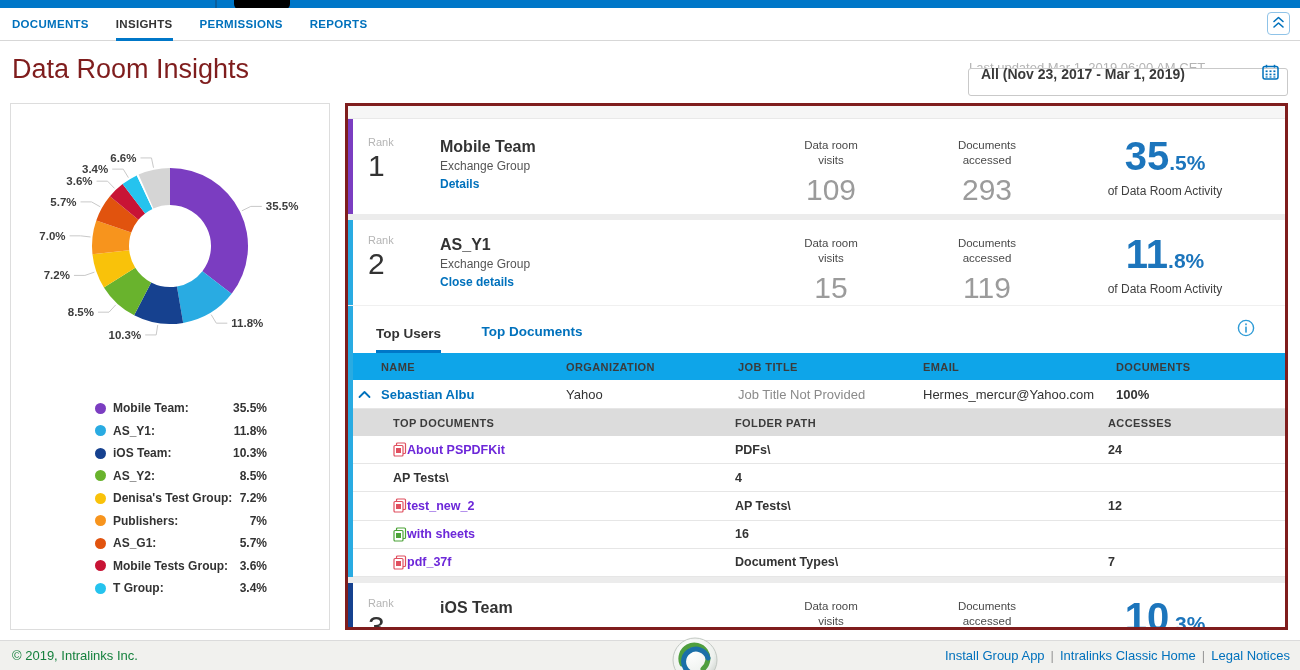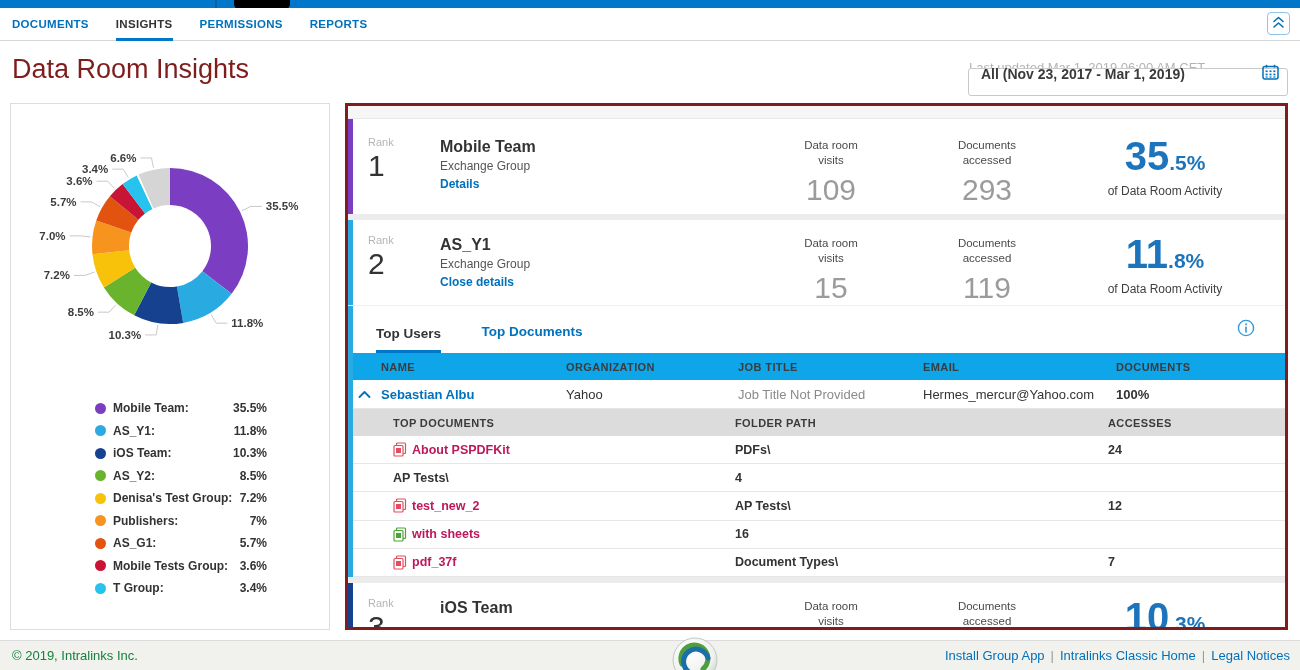--- a/index.html
+++ b/index.html
@@ -80,21 +80,21 @@
   .utable-header { height:27px; background:#0ea5e9; font-size:11px; font-weight:700; color:#3b3b3b; letter-spacing:.4px; }
   .utable-row { height:29px; background:#fff; border-bottom:1px solid #e6e6e6; font-size:13px; }
   .row-chevron { justify-self:center; cursor:pointer; display:flex; }
   .user-name { color:#0071BC; font-weight:700; cursor:pointer; }
   .muted { color:#8a8a8a; }
   .activity-val { font-weight:700; }
 
   .dtable-header, .dtable-row { display:grid; grid-template-columns:342px 373px 1fr; align-items:center; padding-left:45px; }
   .dtable-header { height:27px; background:#dcdcdc; font-size:11px; font-weight:700; color:#3b3b3b; letter-spacing:.4px; }
   .dtable-row { height:28.2px; background:#fff; border-bottom:1px solid #e6e6e6; font-size:12.5px; }
-  .doc-name { display:flex; align-items:center; gap:5px; font-weight:700; color:#be185d; }
+  .doc-name { display:flex; align-items:center; font-weight:700; color:#6d28d9; }
   .doc-path { font-weight:700; }
   .doc-accesses { font-weight:700; }
 
   
   .footer { position:absolute; left:0; top:640px; width:1300px; height:30px; background:#f1f1ee; border-top:1px solid #dbdbdb; }
   .footer-copy { position:absolute; left:12px; top:0; line-height:30px; font-size:13px; color:#15803d; }
   .footer-links { position:absolute; right:10px; top:0; line-height:30px; font-size:13px; }
   .footer-link { color:#0071BC; cursor:pointer; }
   .footer-sep { color:#999; padding:0 6px; }
   .footer-logo { position:absolute; left:672px; top:637px; width:46px; height:46px; }

